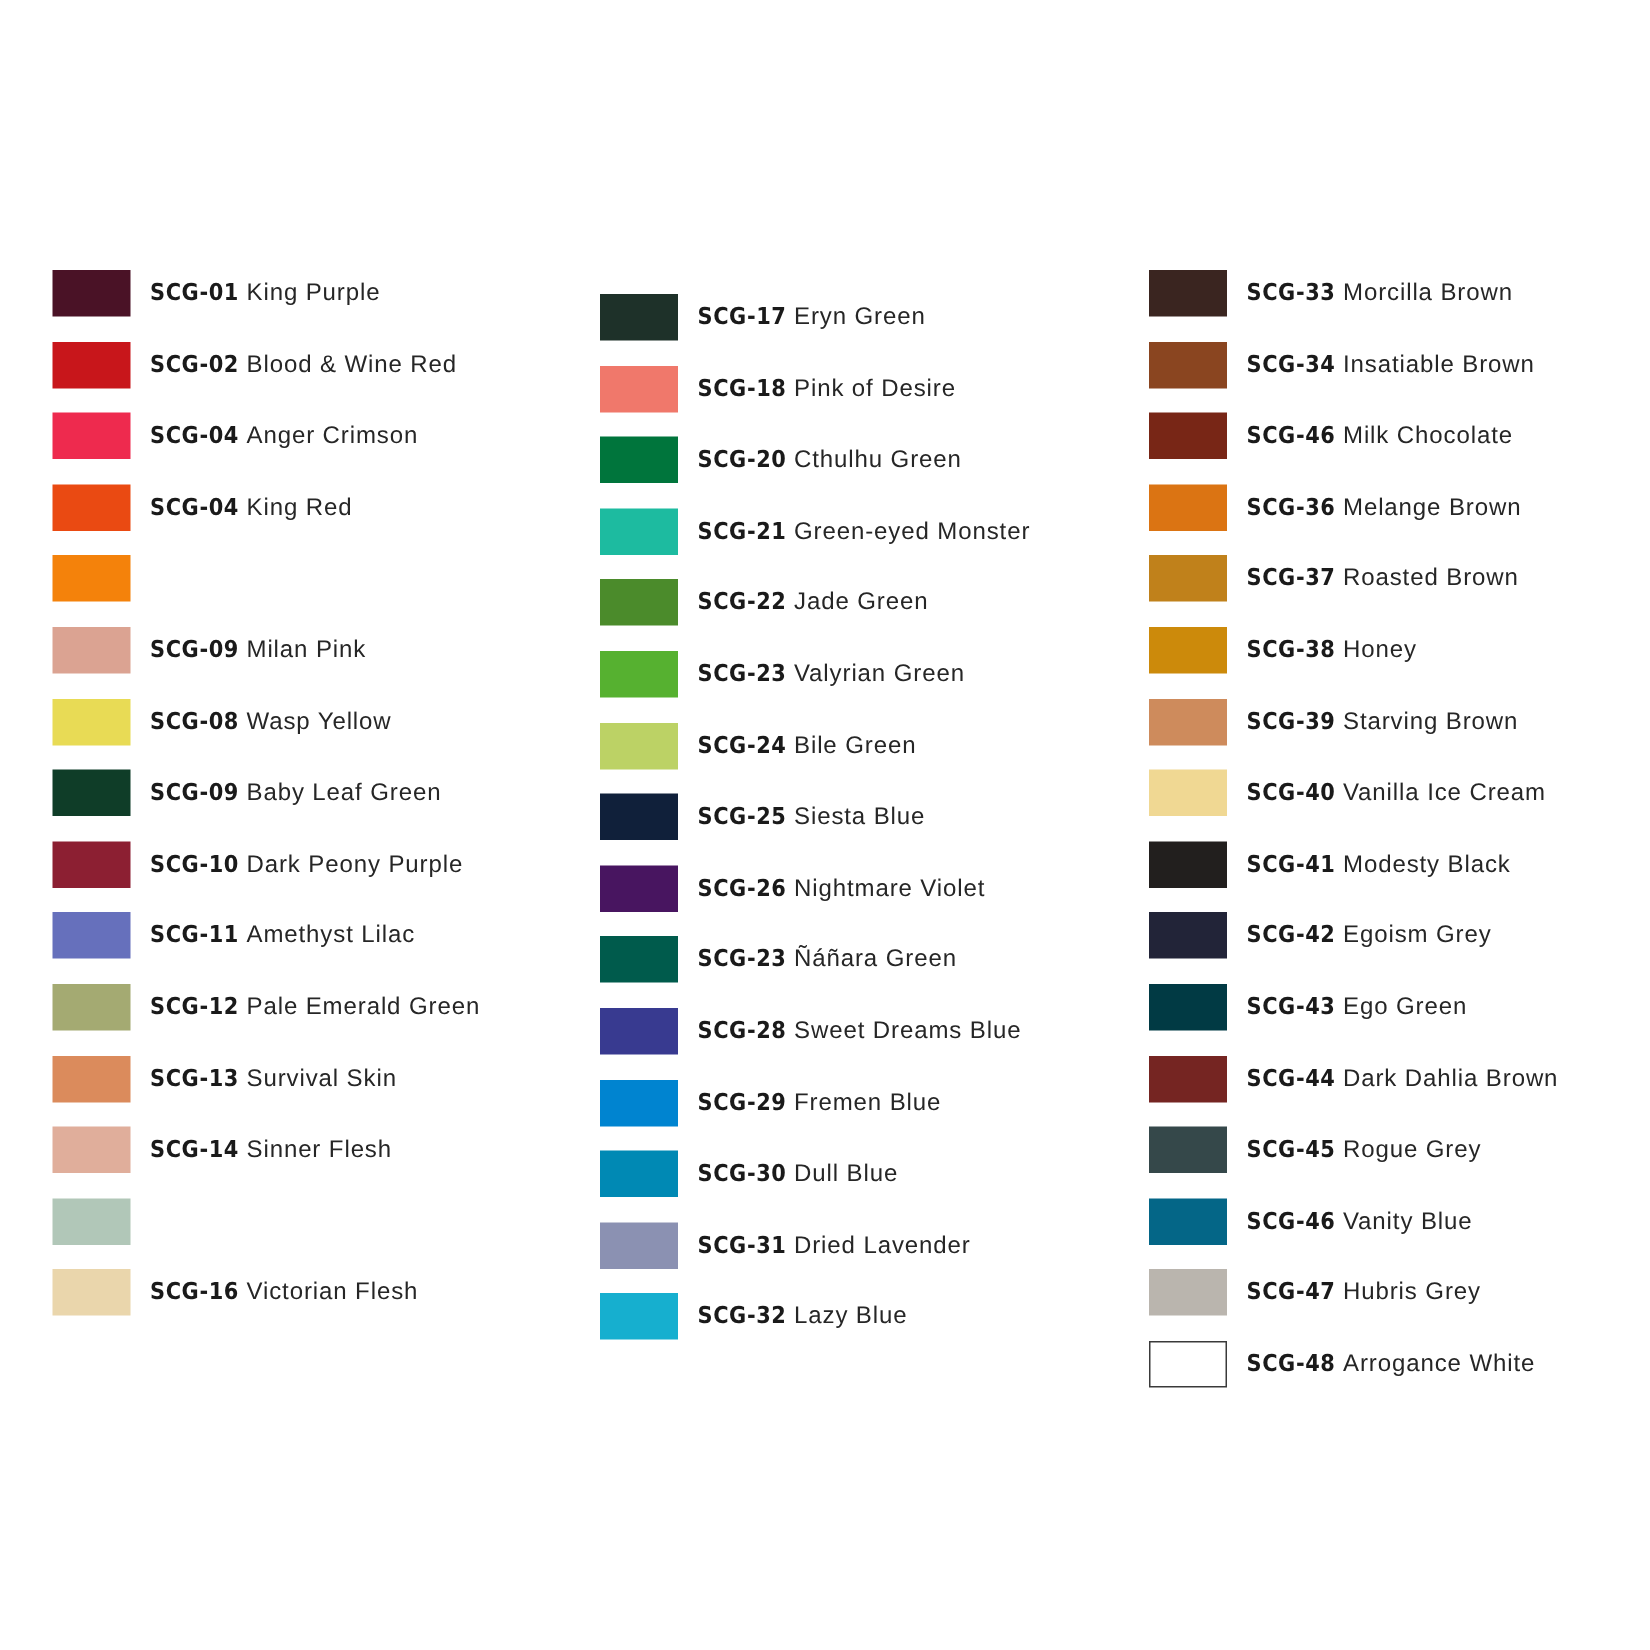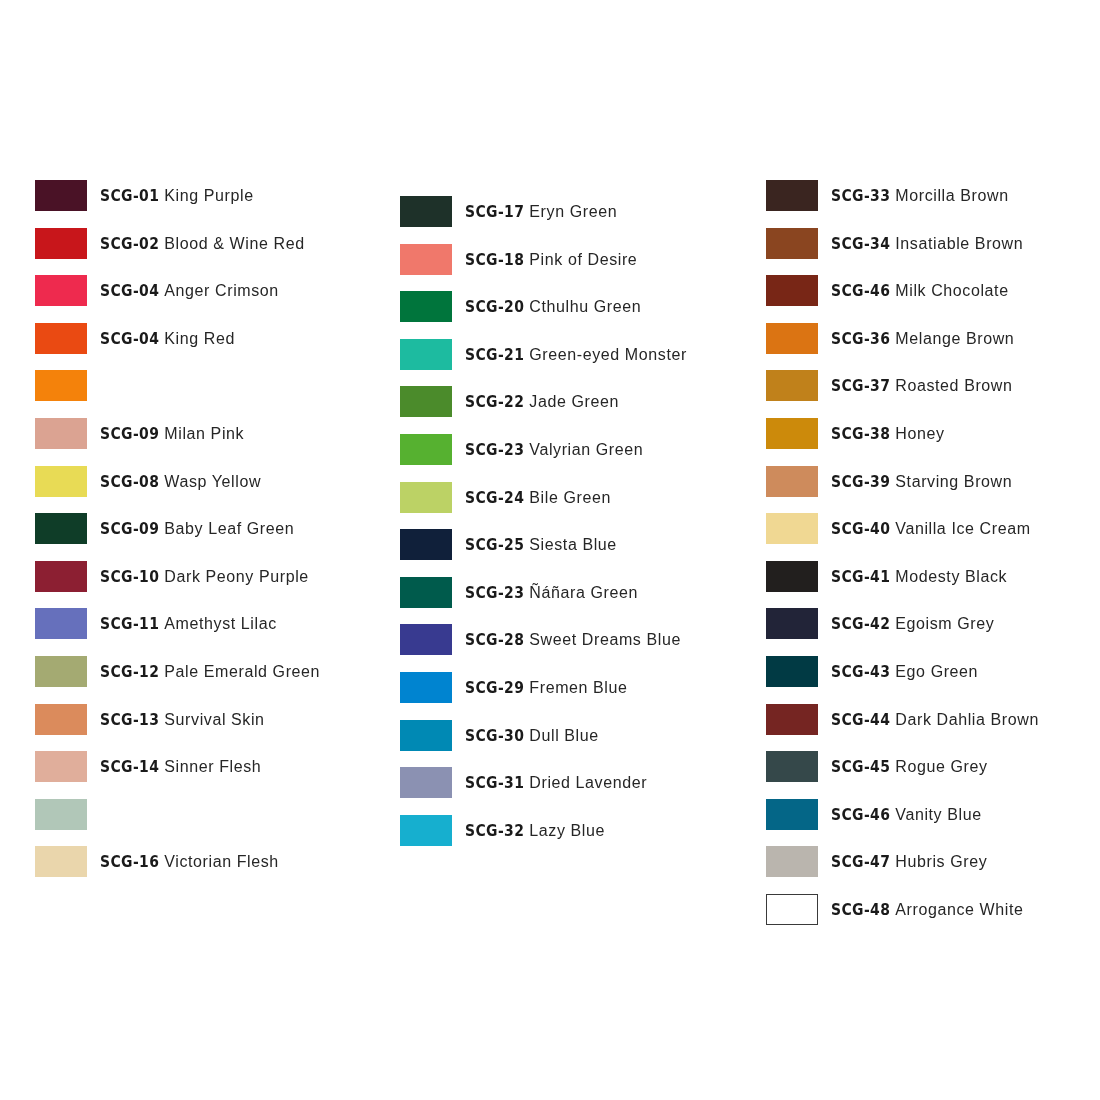--- a/index.html
+++ b/index.html
@@ -177,20 +177,24 @@
         </div>
         <div class="swatch-row">
           <div class="swatch-chip" style="background: rgb(188, 210, 101);"></div>
           <div class="swatch-label"><span class="swatch-code">SCG-24</span><span class="swatch-name">Bile Green</span></div>
         </div>
         <div class="swatch-row">
           <div class="swatch-chip" style="background: rgb(16, 32, 58);"></div>
           <div class="swatch-label"><span class="swatch-code">SCG-25</span><span class="swatch-name">Siesta Blue</span></div>
         </div>
         <div class="swatch-row">
+          <div class="swatch-chip" style="background: rgb(72, 21, 96);"></div>
+          <div class="swatch-label"><span class="swatch-code">SCG-26</span><span class="swatch-name">Nightmare Violet</span></div>
+        </div>
+        <div class="swatch-row">
           <div class="swatch-chip" style="background: rgb(0, 91, 76);"></div>
           <div class="swatch-label"><span class="swatch-code">SCG-23</span><span class="swatch-name">Ñáñara Green</span></div>
         </div>
         <div class="swatch-row">
           <div class="swatch-chip" style="background: rgb(56, 58, 144);"></div>
           <div class="swatch-label"><span class="swatch-code">SCG-28</span><span class="swatch-name">Sweet Dreams Blue</span></div>
         </div>
         <div class="swatch-row">
           <div class="swatch-chip" style="background: rgb(0, 132, 208);"></div>
           <div class="swatch-label"><span class="swatch-code">SCG-29</span><span class="swatch-name">Fremen Blue</span></div>

